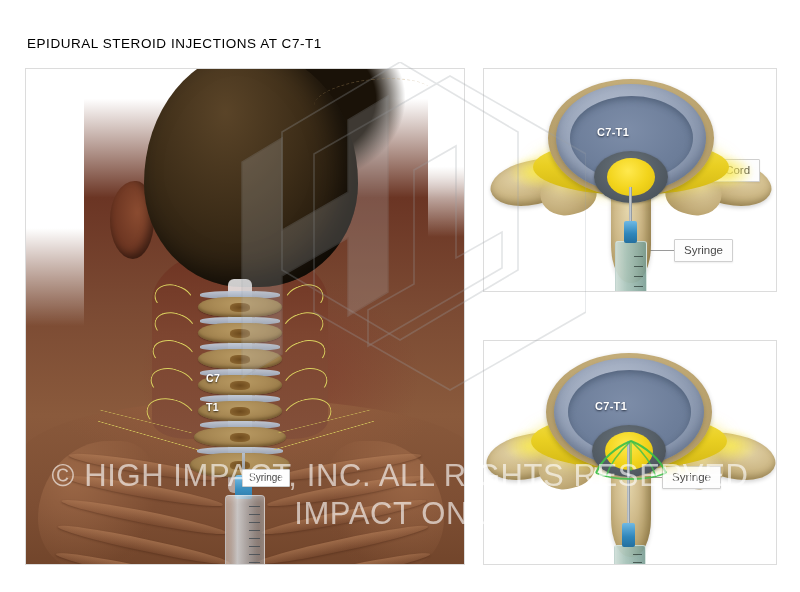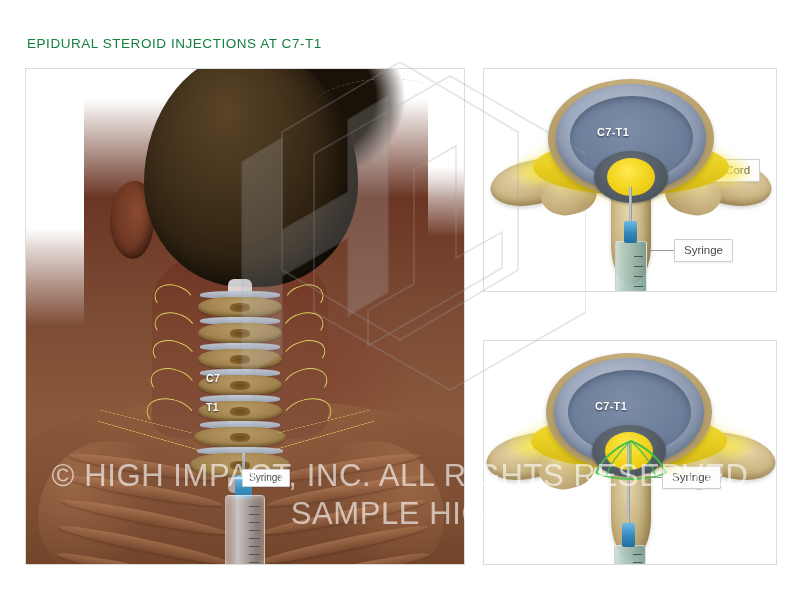--- a/index.html
+++ b/index.html
@@ -9,21 +9,21 @@
     font-family:"Liberation Sans", sans-serif;
     overflow:hidden;
     position:relative;
   }
   #stage{position:absolute;left:0;top:0;width:800px;height:592px;overflow:hidden;background:#fff;}
 
   
   #title{
     position:absolute;left:27px;top:36px;
     font-size:13.5px;letter-spacing:.55px;
-    color:#15803d;font-weight:400;white-space:nowrap;
+    color:#000000;font-weight:400;white-space:nowrap;
   }
 
   
   .panel{position:absolute;border:1px solid #dcdcdc;background:#fff;overflow:hidden;box-sizing:border-box;}
   #panel-main{left:25px;top:68px;width:440px;height:497px;}
   #panel-tr{left:483px;top:68px;width:294px;height:224px;}
   #panel-br{left:483px;top:340px;width:294px;height:225px;}
 
   .panel-inner{position:absolute;left:0;top:0;width:100%;height:100%;}
 
@@ -437,16 +437,16 @@
         <polygon points="24,100 64,76 64,168 130,130 130,58 170,34 170,230 130,254 130,176 64,214 64,292 24,316" fill="#b9bec4" stroke="#9aa0a6" stroke-width="1.4"></polygon>
       </g>
       <g fill="none" stroke="#9aa0a6" stroke-width="1.6" opacity=".5">
         <polygon points="196,108 238,84 238,196 284,170 284,206 150,284 150,248 196,222"></polygon>
       </g>
     </svg>
   </div>
 
   <div id="wm-text">
     <div id="wm-line1">© HIGH IMPACT, INC. ALL RIGHTS RESERVED</div>
-    <div id="wm-line2">SAMPLE HIGH</div>
+    <div id="wm-line2">IMPACT ONLY</div>
   </div>
 
 </div>
 
 </body></html>

